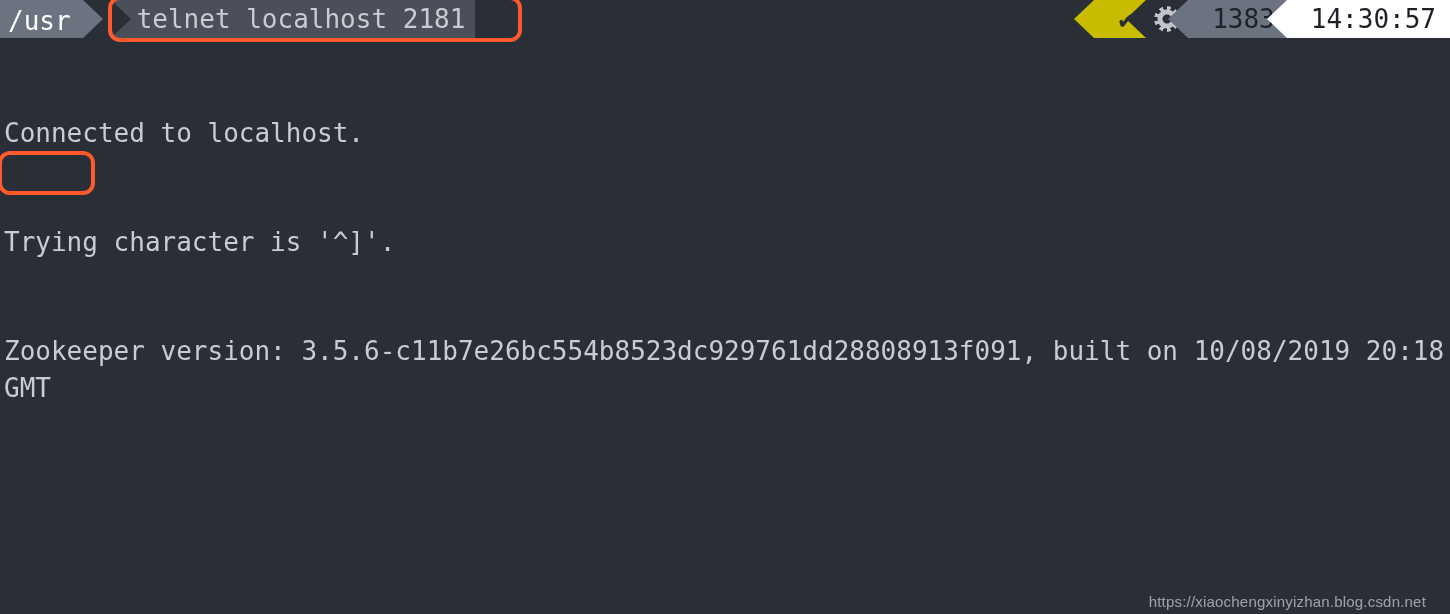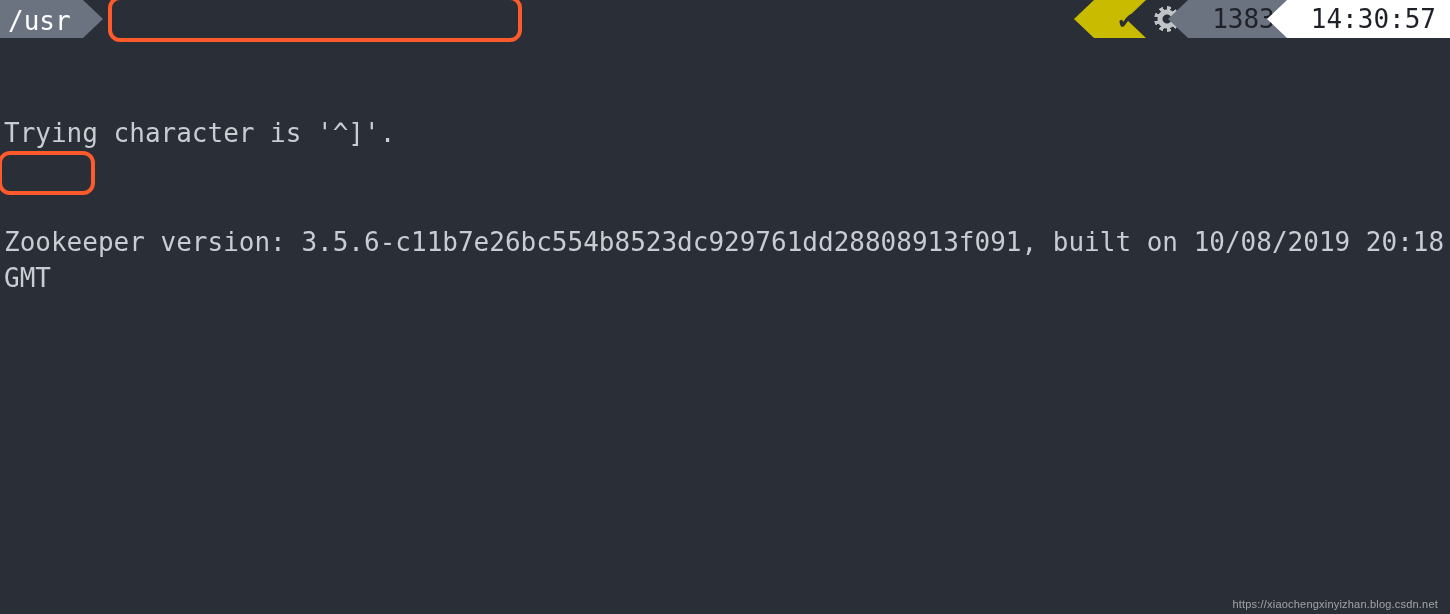--- a/index.html
+++ b/index.html
@@ -125,36 +125,39 @@
     padding: 4px 4px 0 4px;
     white-space: pre-wrap;
     word-break: break-all;
     color: #c9ccd2;
   }
   .line { display: block; }
 
   
   .watermark {
     position: absolute;
-    right: 12px;
+    right: 24px;
     bottom: 2px;
     font-family: sans-serif;
-    font-size: 11px;
+    font-size: 15px;
     color: rgba(255,255,255,0.55);
     letter-spacing: 0.2px;
   }
 </style>
 </head>
 <body>
 
 <div class="topbar">
   <div class="seg seg-path">
     <span>/usr</span>
   </div>
   <div class="seg seg-spacer"></div>
+  <div class="seg seg-cmd">
+    <span></span><span>telnet localhost 2181</span>
+  </div>
   <div class="seg seg-grow"></div>
 
   <div class="rcluster">
     <div class="rseg check">
       <span>✔</span>
     </div>
     <div class="rseg gearwrap">
       <span class="gear-icon"></span>
     </div>
     <div class="rseg hist">
@@ -163,20 +166,21 @@
     <div class="rseg clock">
       <span>14:30:57</span>
     </div>
   </div>
 </div>
 
 <div class="hl hl1"></div>
 <div class="hl hl2"></div>
 
 <div class="term">
+  <span class="line">Connected to localhost.</span>
   <span class="line">Trying character is '^]'.</span>
   <span class="line">Zookeeper version: 3.5.6-c11b7e26bc554b8523dc929761dd28808913f091, built on 10/08/2019 20:18 GMT</span>
   
   
   
   
   
   
   
   

